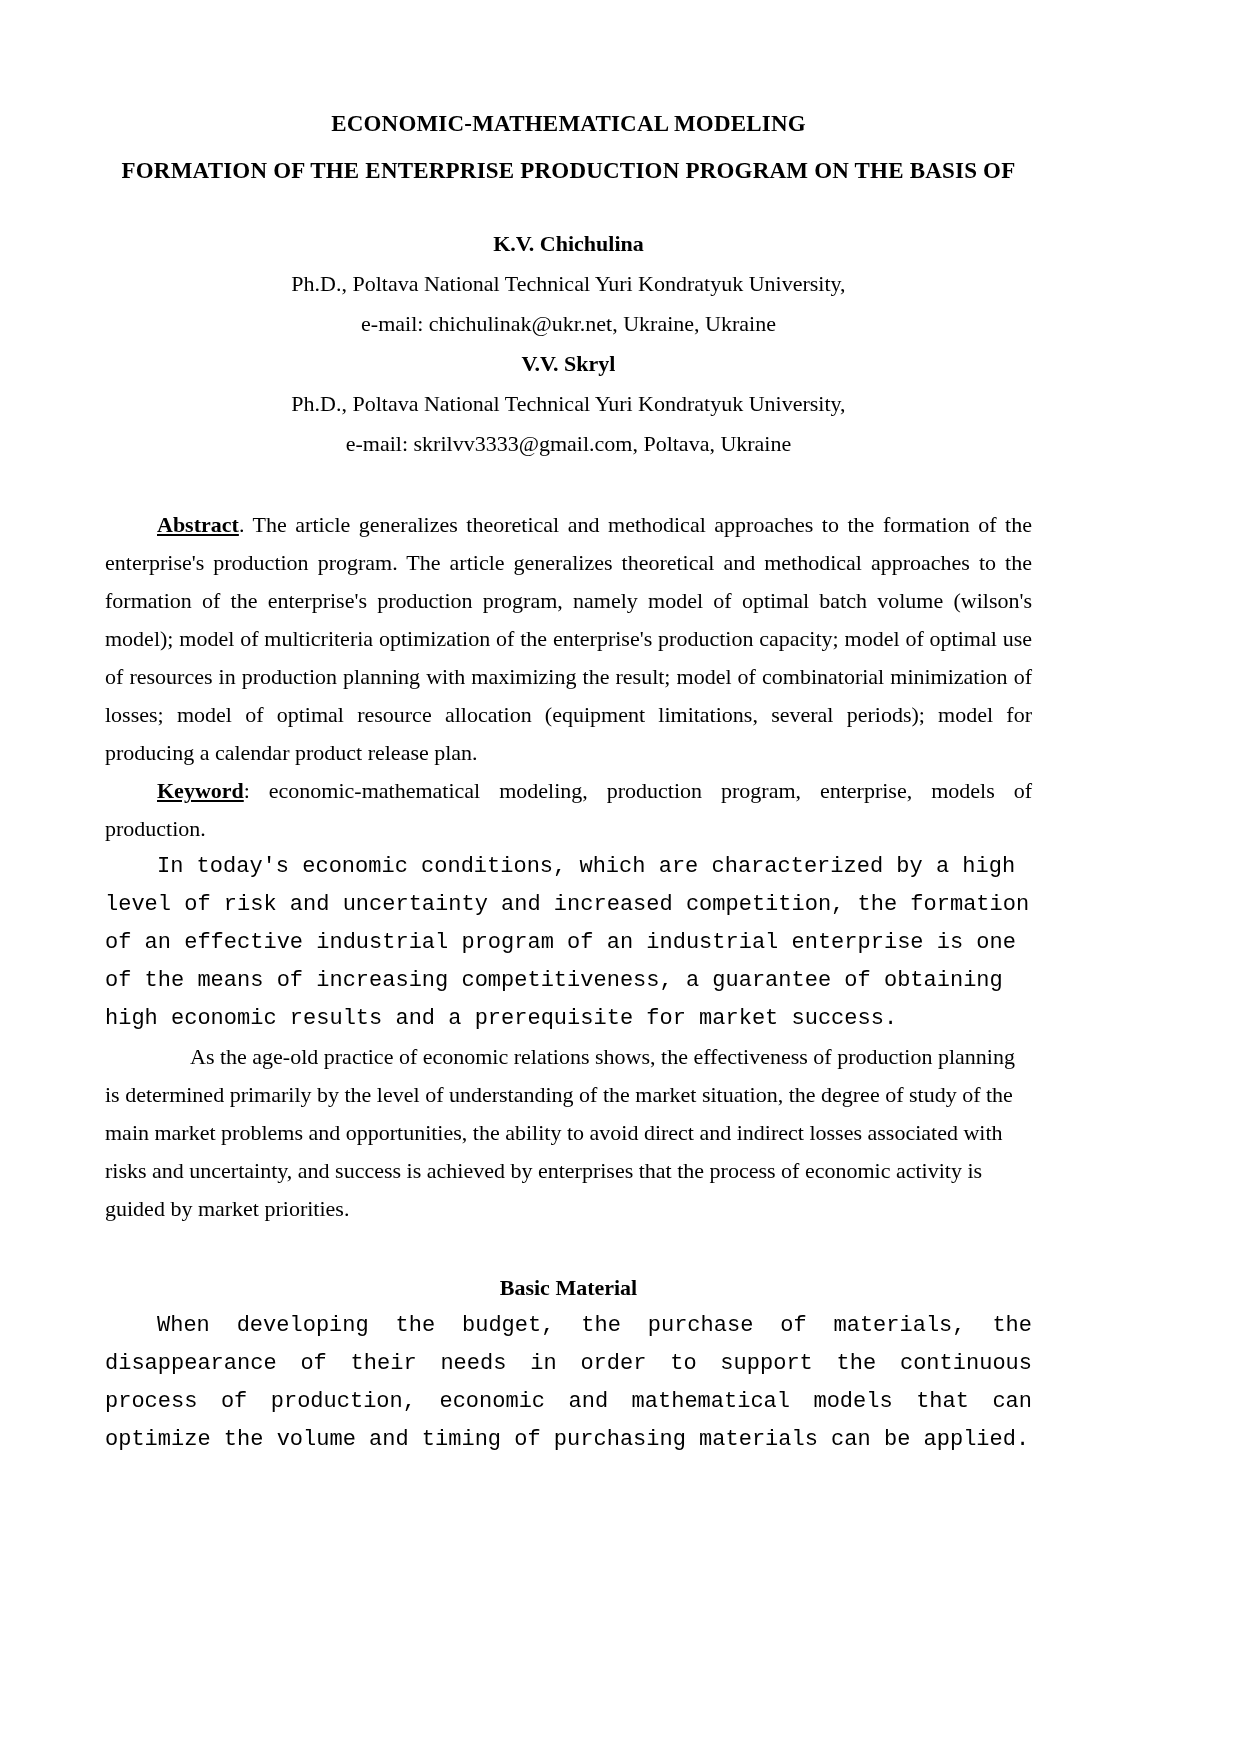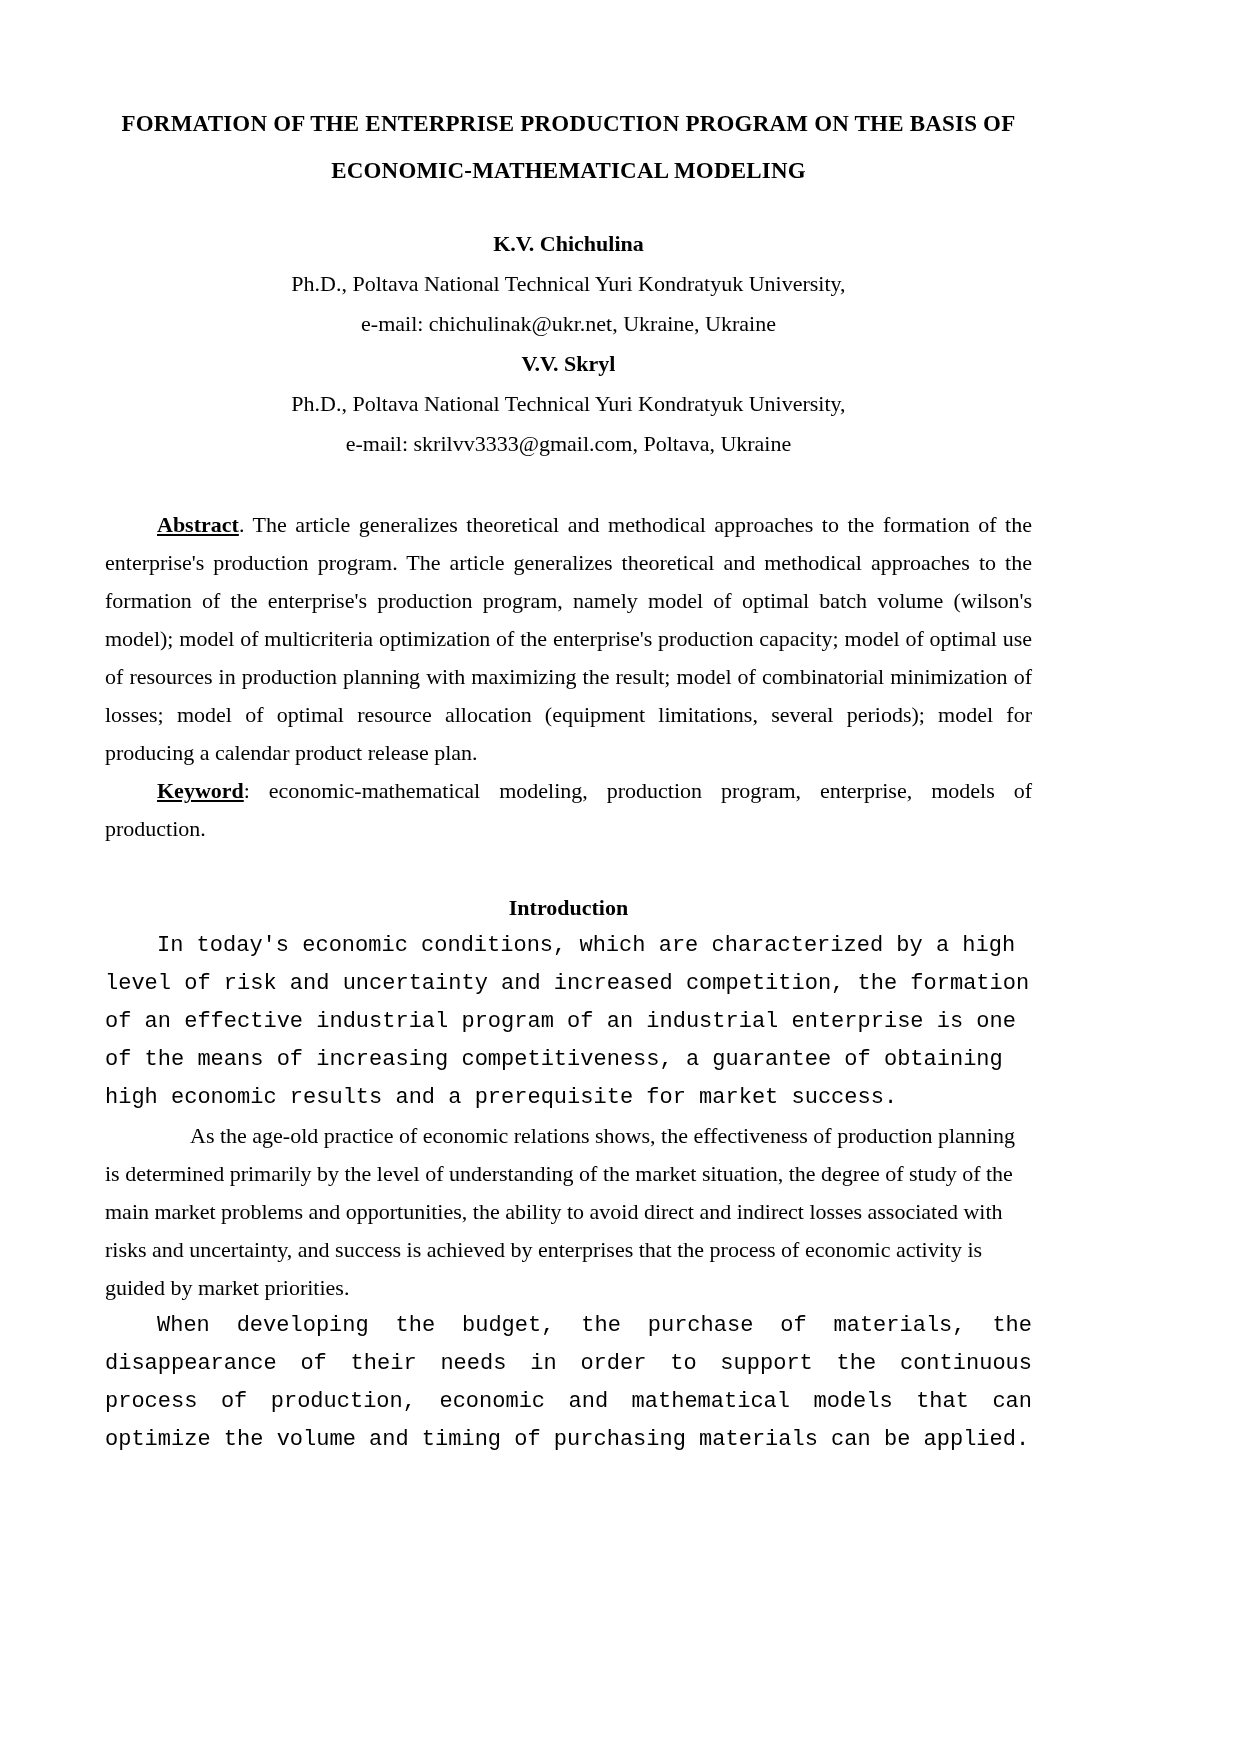--- a/index.html
+++ b/index.html
@@ -50,44 +50,44 @@
   .after-heading { margin-top: 0; font-family: Liberation Mono, monospace; }
   b { font-weight: bold; text-decoration: underline; }
 </style>
 </head>
 <body>
 
 <div class="page">
   <div class="content">
 
     <h1 class="title">
+      <span class="title-line">ECONOMIC-MATHEMATICAL MODELING</span>
       <span class="title-line">FORMATION OF THE ENTERPRISE PRODUCTION PROGRAM ON THE BASIS OF</span>
-      <span class="title-line">ECONOMIC-MATHEMATICAL MODELING</span>
     </h1>
 
     <div class="authors">
       <p class="author-name">K.V. Chichulina</p>
       <p class="author-line">Ph.D., Poltava National Technical Yuri Kondratyuk University,</p>
       <p class="author-line">e-mail: chichulinak@ukr.net, Ukraine, Ukraine</p>
       <p class="author-name">V.V. Skryl</p>
       <p class="author-line">Ph.D., Poltava National Technical Yuri Kondratyuk University,</p>
       <p class="author-line">e-mail: skrilvv3333@gmail.com, Poltava, Ukraine</p>
     </div>
 
     <p class="para justify abstract">
       <b>Abstract</b><span>. The article generalizes theoretical and methodical approaches to the formation of the enterprise's production program. The article generalizes theoretical and methodical approaches to the formation of the enterprise's production program, namely model of optimal batch volume (wilson's model); model of multicriteria optimization of the enterprise's production capacity;  model of optimal use of resources in production planning with maximizing the result; model of combinatorial minimization of losses; model of optimal resource allocation (equipment limitations, several periods); model for producing a calendar product release plan.</span>
     </p>
 
     <p class="para justify">
       <b>Keyword</b><span>: economic-mathematical modeling, production program, enterprise, models of production.</span>
     </p>
 
-    <h2 class="heading">Introduction</h2>
 
     <p class="para after-heading">In today's economic conditions, which are characterized by a high level of risk and uncertainty and increased competition, the formation of an effective industrial program of an industrial enterprise is one of the means of increasing competitiveness, a guarantee of obtaining high economic results and a prerequisite for market success.</p>
 
     <p class="para indent-lg">As the age-old practice of economic relations shows, the effectiveness of production planning is determined primarily by the level of understanding of the market situation, the degree of study of the main market problems and opportunities, the ability to avoid direct and indirect losses associated with risks and uncertainty, and success is achieved by enterprises that the process of economic activity is guided by market priorities.</p>
 
+    <h2 class="heading">Basic Material</h2>
 
     <p class="para justify after-heading">When developing the budget, the purchase of materials, the disappearance of their needs in order to support the continuous process of production, economic and mathematical models that can optimize the volume and timing of purchasing materials can be applied.</p>
 
   </div>
 </div>
 
 </body></html>

